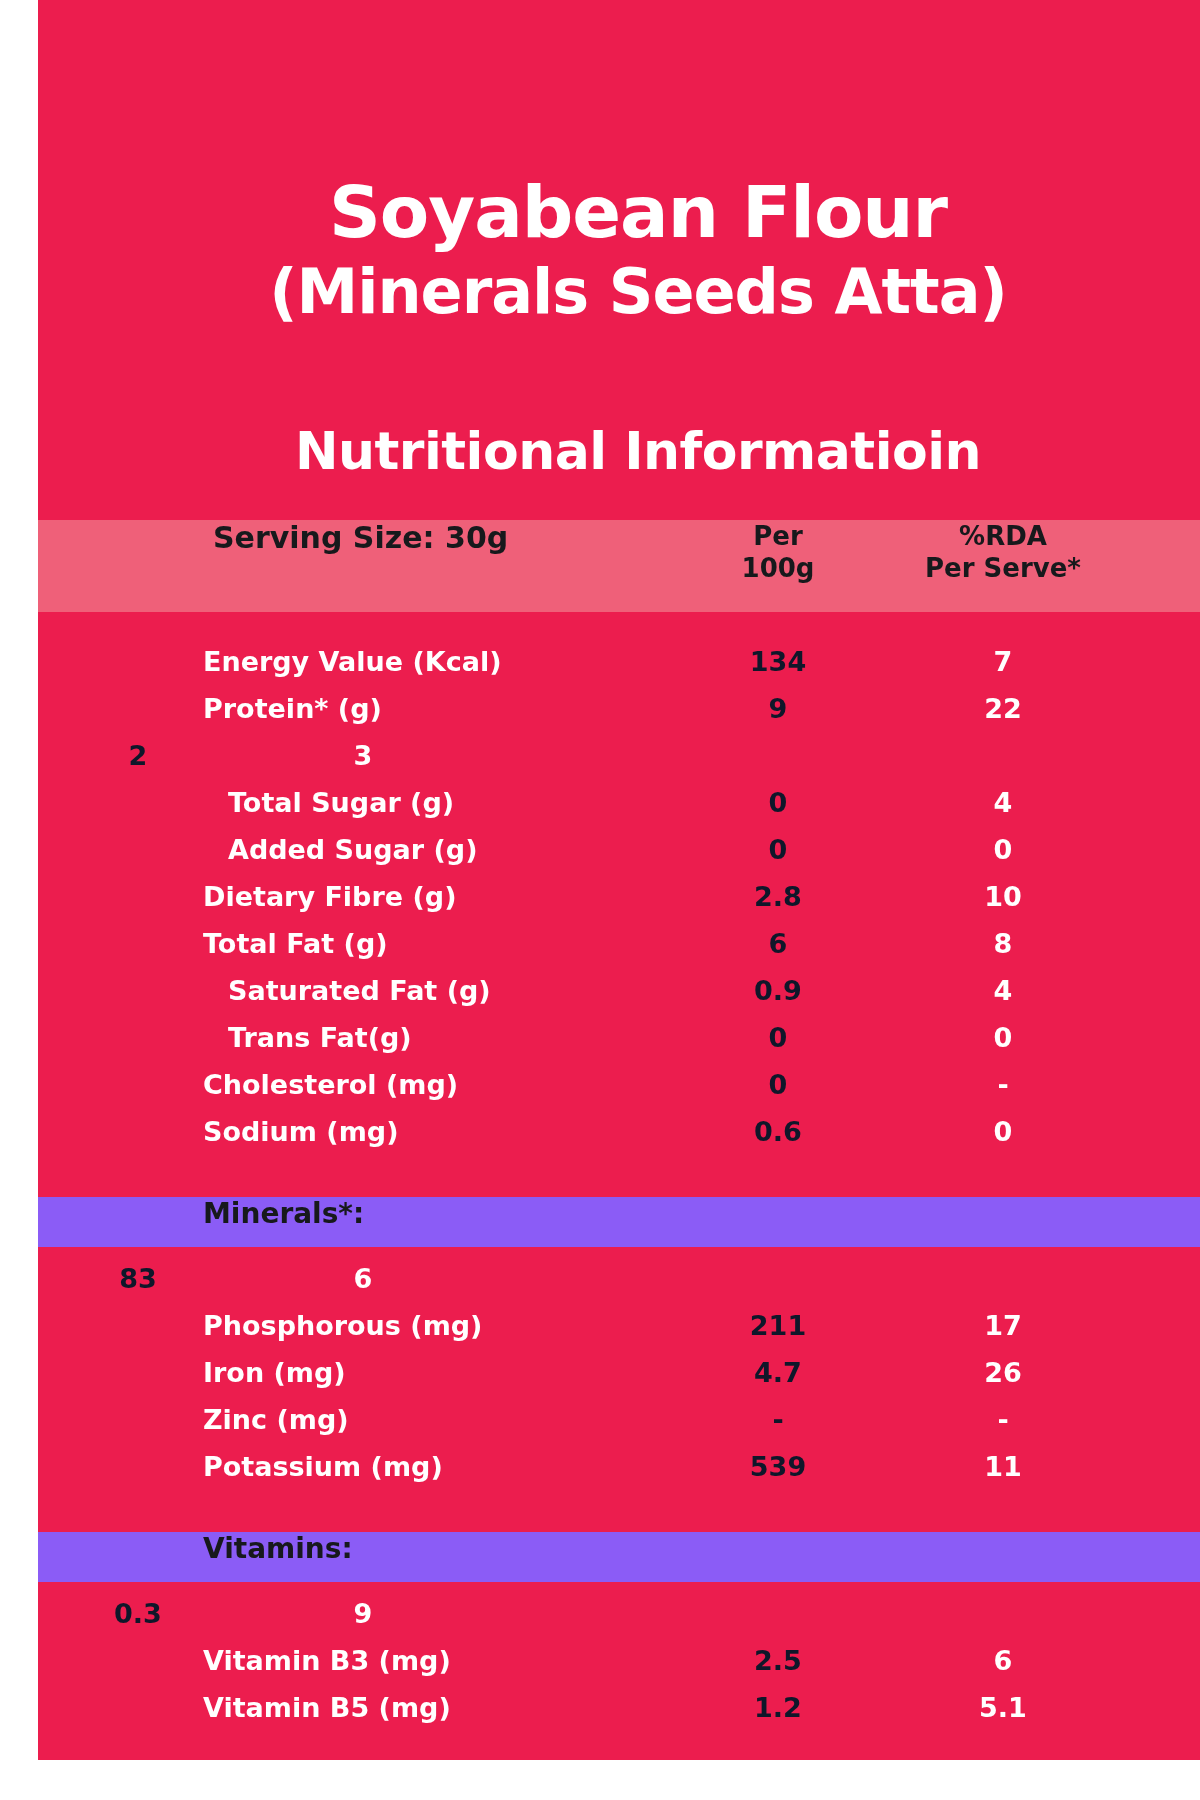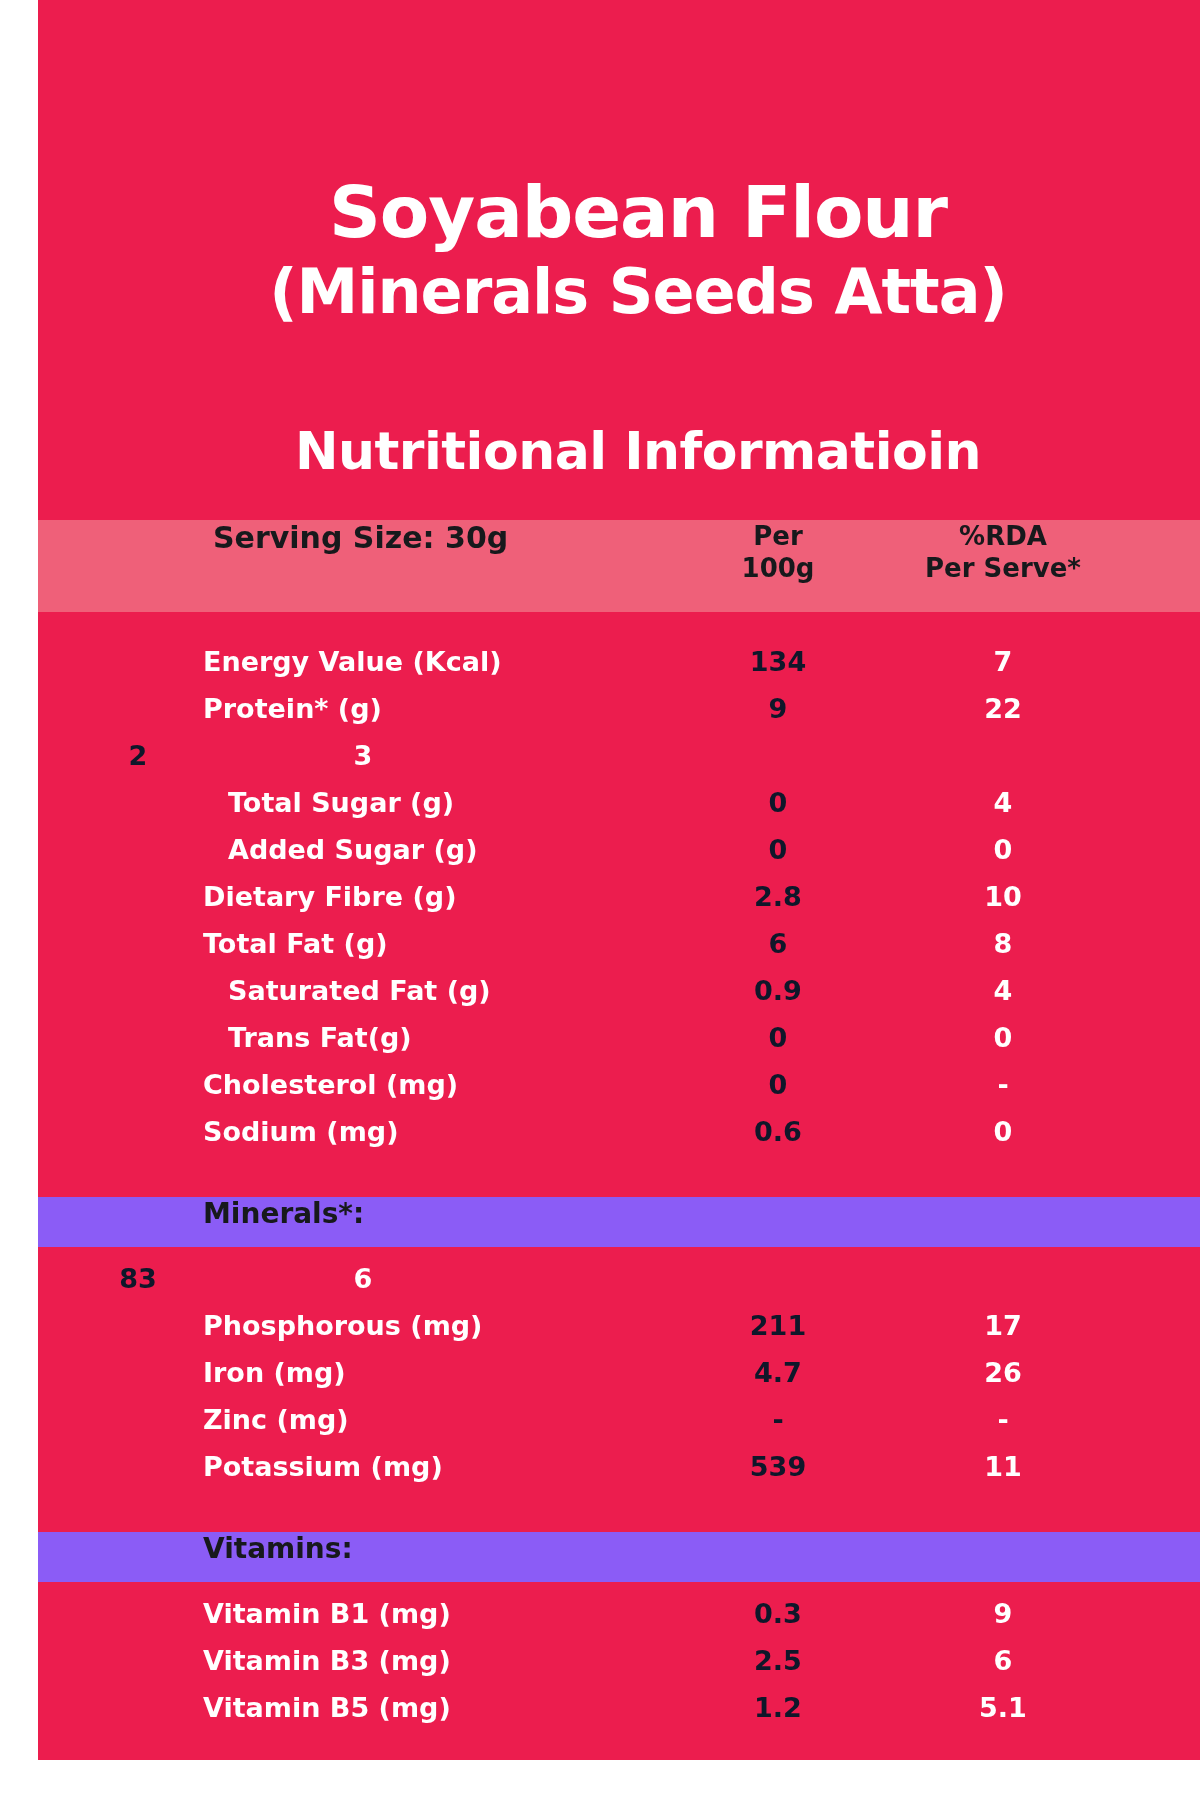--- a/index.html
+++ b/index.html
@@ -271,21 +271,20 @@
       <div class="c-rda">11</div>
     </div>
 
     <div class="gap-md"></div>
 
     <div class="row section">
       <div class="sec-label">Vitamins:</div>
     </div>
     <div class="gap-sm"></div>
     <div class="row data">
-      <div class="c-name">Vitamin B1 (mg)</div>
       <div class="c-val">0.3</div>
       <div class="c-rda">9</div>
     </div>
     <div class="row data">
       <div class="c-name">Vitamin B3 (mg)</div>
       <div class="c-val">2.5</div>
       <div class="c-rda">6</div>
     </div>
     <div class="row data">
       <div class="c-name">Vitamin B5 (mg)</div>

